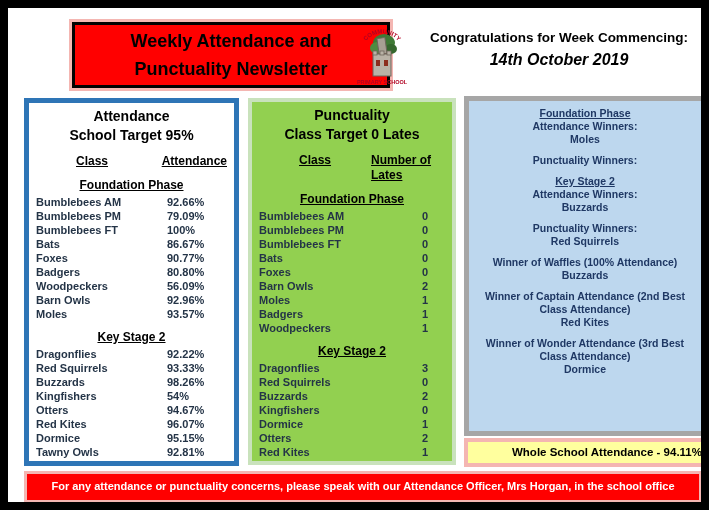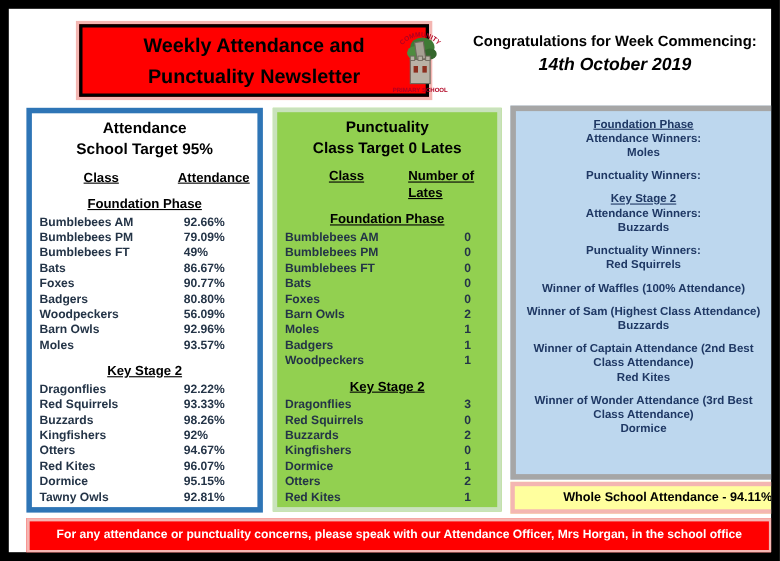--- a/index.html
+++ b/index.html
@@ -106,21 +106,21 @@
       <div class="row">
         <span class="cell-name">Bumblebees AM</span>
         <span class="cell-val">92.66%</span>
       </div>
       <div class="row">
         <span class="cell-name">Bumblebees PM</span>
         <span class="cell-val">79.09%</span>
       </div>
       <div class="row">
         <span class="cell-name">Bumblebees FT</span>
-        <span class="cell-val">49%</span>
+        <span class="cell-val">100%</span>
       </div>
       <div class="row">
         <span class="cell-name">Bats</span>
         <span class="cell-val">86.67%</span>
       </div>
       <div class="row">
         <span class="cell-name">Foxes</span>
         <span class="cell-val">90.77%</span>
       </div>
       <div class="row">
@@ -147,21 +147,21 @@
       <div class="row">
         <span class="cell-name">Red Squirrels</span>
         <span class="cell-val">93.33%</span>
       </div>
       <div class="row">
         <span class="cell-name">Buzzards</span>
         <span class="cell-val">98.26%</span>
       </div>
       <div class="row">
         <span class="cell-name">Kingfishers</span>
-        <span class="cell-val">92%</span>
+        <span class="cell-val">54%</span>
       </div>
       <div class="row">
         <span class="cell-name">Otters</span>
         <span class="cell-val">94.67%</span>
       </div>
       <div class="row">
         <span class="cell-name">Red Kites</span>
         <span class="cell-val">96.07%</span>
       </div>
       <div class="row">
@@ -260,21 +260,20 @@
     <div class="wline u">Foundation Phase</div>
     <div class="wline">Attendance Winners:</div>
     <div class="wline">Moles</div>
     <div class="wline gap">Punctuality Winners:</div>
     <div class="wline u gap">Key Stage 2</div>
     <div class="wline">Attendance Winners:</div>
     <div class="wline">Buzzards</div>
     <div class="wline gap">Punctuality Winners:</div>
     <div class="wline">Red Squirrels</div>
     <div class="wline gap">Winner of Waffles (100% Attendance)</div>
-    <div class="wline gap">Winner of Sam (Highest Class Attendance)</div>
     <div class="wline">Buzzards</div>
     <div class="wline gap">Winner of Captain Attendance (2nd Best Class Attendance)</div>
     <div class="wline">Red Kites</div>
     <div class="wline gap">Winner of Wonder Attendance (3rd Best Class Attendance)</div>
     <div class="wline">Dormice</div>
   </div>
 
 <div class="whole-school">Whole School Attendance -  94.11%</div>
 
 <div class="footer-banner">For any attendance or punctuality concerns, please speak with our Attendance Officer, Mrs Horgan, in the school office</div>

